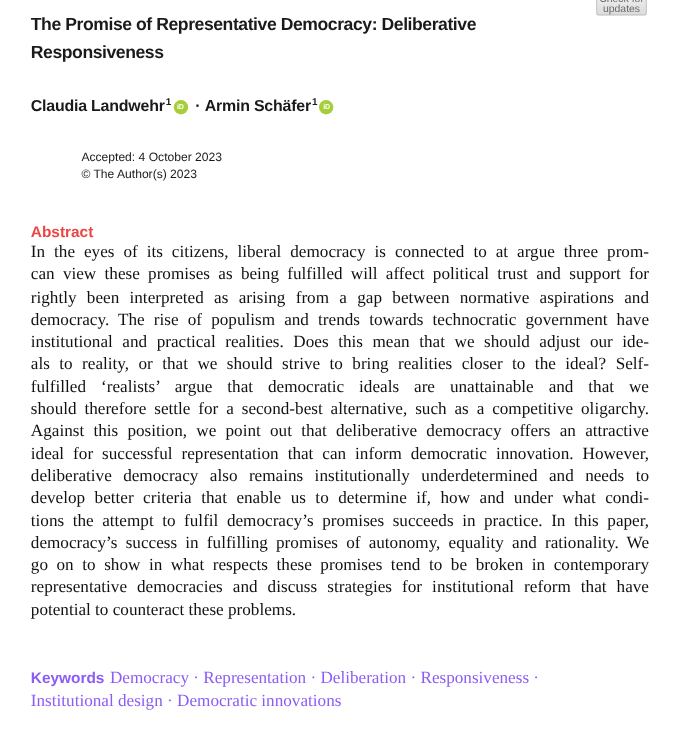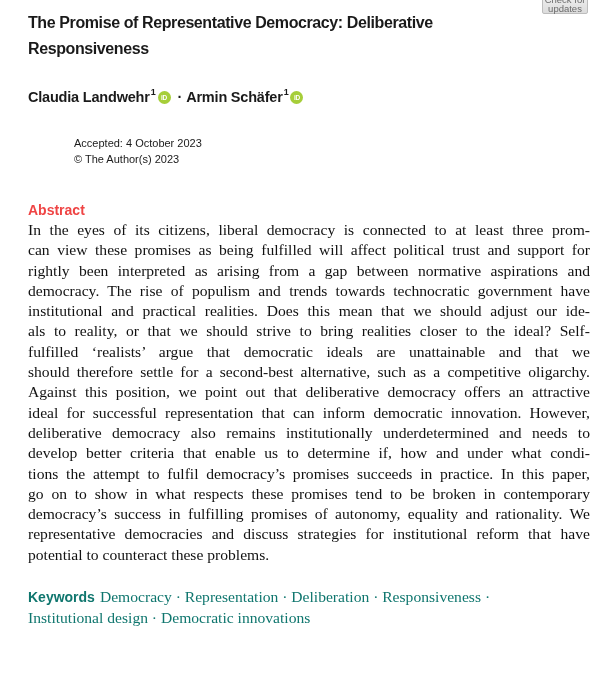--- a/index.html
+++ b/index.html
@@ -43,22 +43,22 @@
   }
   .abstract-body {
     position: absolute; left: 28px; top: 220px; width: 562px;
     font-family: "Liberation Serif", serif; font-size: 15.6px; line-height: 20.3px;
     color: #111; text-align: justify;
   }
   .abstract-body .line { display: block; text-align: justify; text-align-last: justify; white-space: nowrap; }
   .abstract-body .line.last { text-align-last: left; }
 
   .keywords {
-    position: absolute; left: 28px; top: 587px; width: 570px;
-    font-family: "Liberation Serif", serif; font-size: 15.6px; line-height: 20.5px; color: #0f766e;
+    position: absolute; left: 28px; top: 606px; width: 570px;
+    font-family: "Liberation Serif", serif; font-size: 15.6px; line-height: 20.5px; color: #8b5cf6;
   }
   .keywords .kw-label { font-family: "Liberation Sans", sans-serif; font-weight: bold; font-size: 14px; margin-right: 5px; }
 </style>
 </head>
 <body>
 
 <div class="check-updates">
   <span>Check for</span>
   <span>updates</span>
 </div>
@@ -76,35 +76,35 @@
 </div>
 
 <div class="meta">
   <div>Accepted: 4 October 2023</div>
   <div>© The Author(s) 2023</div>
 </div>
 
 <div class="abstract-head">Abstract</div>
 
 <div class="abstract-body" id="abstract-body">
-    <span class="line">In the eyes of its citizens, liberal democracy is connected to at least three prom-</span>
+    <span class="line">In the eyes of its citizens, liberal democracy is connected to at argue three prom-</span>
     <span class="line">can view these promises as being fulfilled will affect political trust and support for</span>
     <span class="line">rightly been interpreted as arising from a gap between normative aspirations and</span>
     <span class="line">democracy. The rise of populism and trends towards technocratic government have</span>
     <span class="line">institutional and practical realities. Does this mean that we should adjust our ide-</span>
     <span class="line">als to reality, or that we should strive to bring realities closer to the ideal? Self-</span>
     <span class="line">fulfilled ‘realists’ argue that democratic ideals are unattainable and that we</span>
     <span class="line">should therefore settle for a second-best alternative, such as a competitive oligarchy.</span>
     <span class="line">Against this position, we point out that deliberative democracy offers an attractive</span>
     <span class="line">ideal for successful representation that can inform democratic innovation. However,</span>
     <span class="line">deliberative democracy also remains institutionally underdetermined and needs to</span>
     <span class="line">develop better criteria that enable us to determine if, how and under what condi-</span>
     <span class="line">tions the attempt to fulfil democracy’s promises succeeds in practice. In this paper,</span>
+    <span class="line">democracy’s success in fulfilling promises of autonomy, equality and rationality. We</span>
     <span class="line">go on to show in what respects these promises tend to be broken in contemporary</span>
-    <span class="line">democracy’s success in fulfilling promises of autonomy, equality and rationality. We</span>
     <span class="line">representative democracies and discuss strategies for institutional reform that have</span>
     <span class="line last">potential to counteract these problems.</span>
   </div>
 
 <div class="keywords">
   <span class="kw-label">Keywords</span><span>Democracy · Representation · Deliberation · Responsiveness ·</span><br>
   <span>Institutional design · Democratic innovations</span>
 </div>
 
 </body></html>

